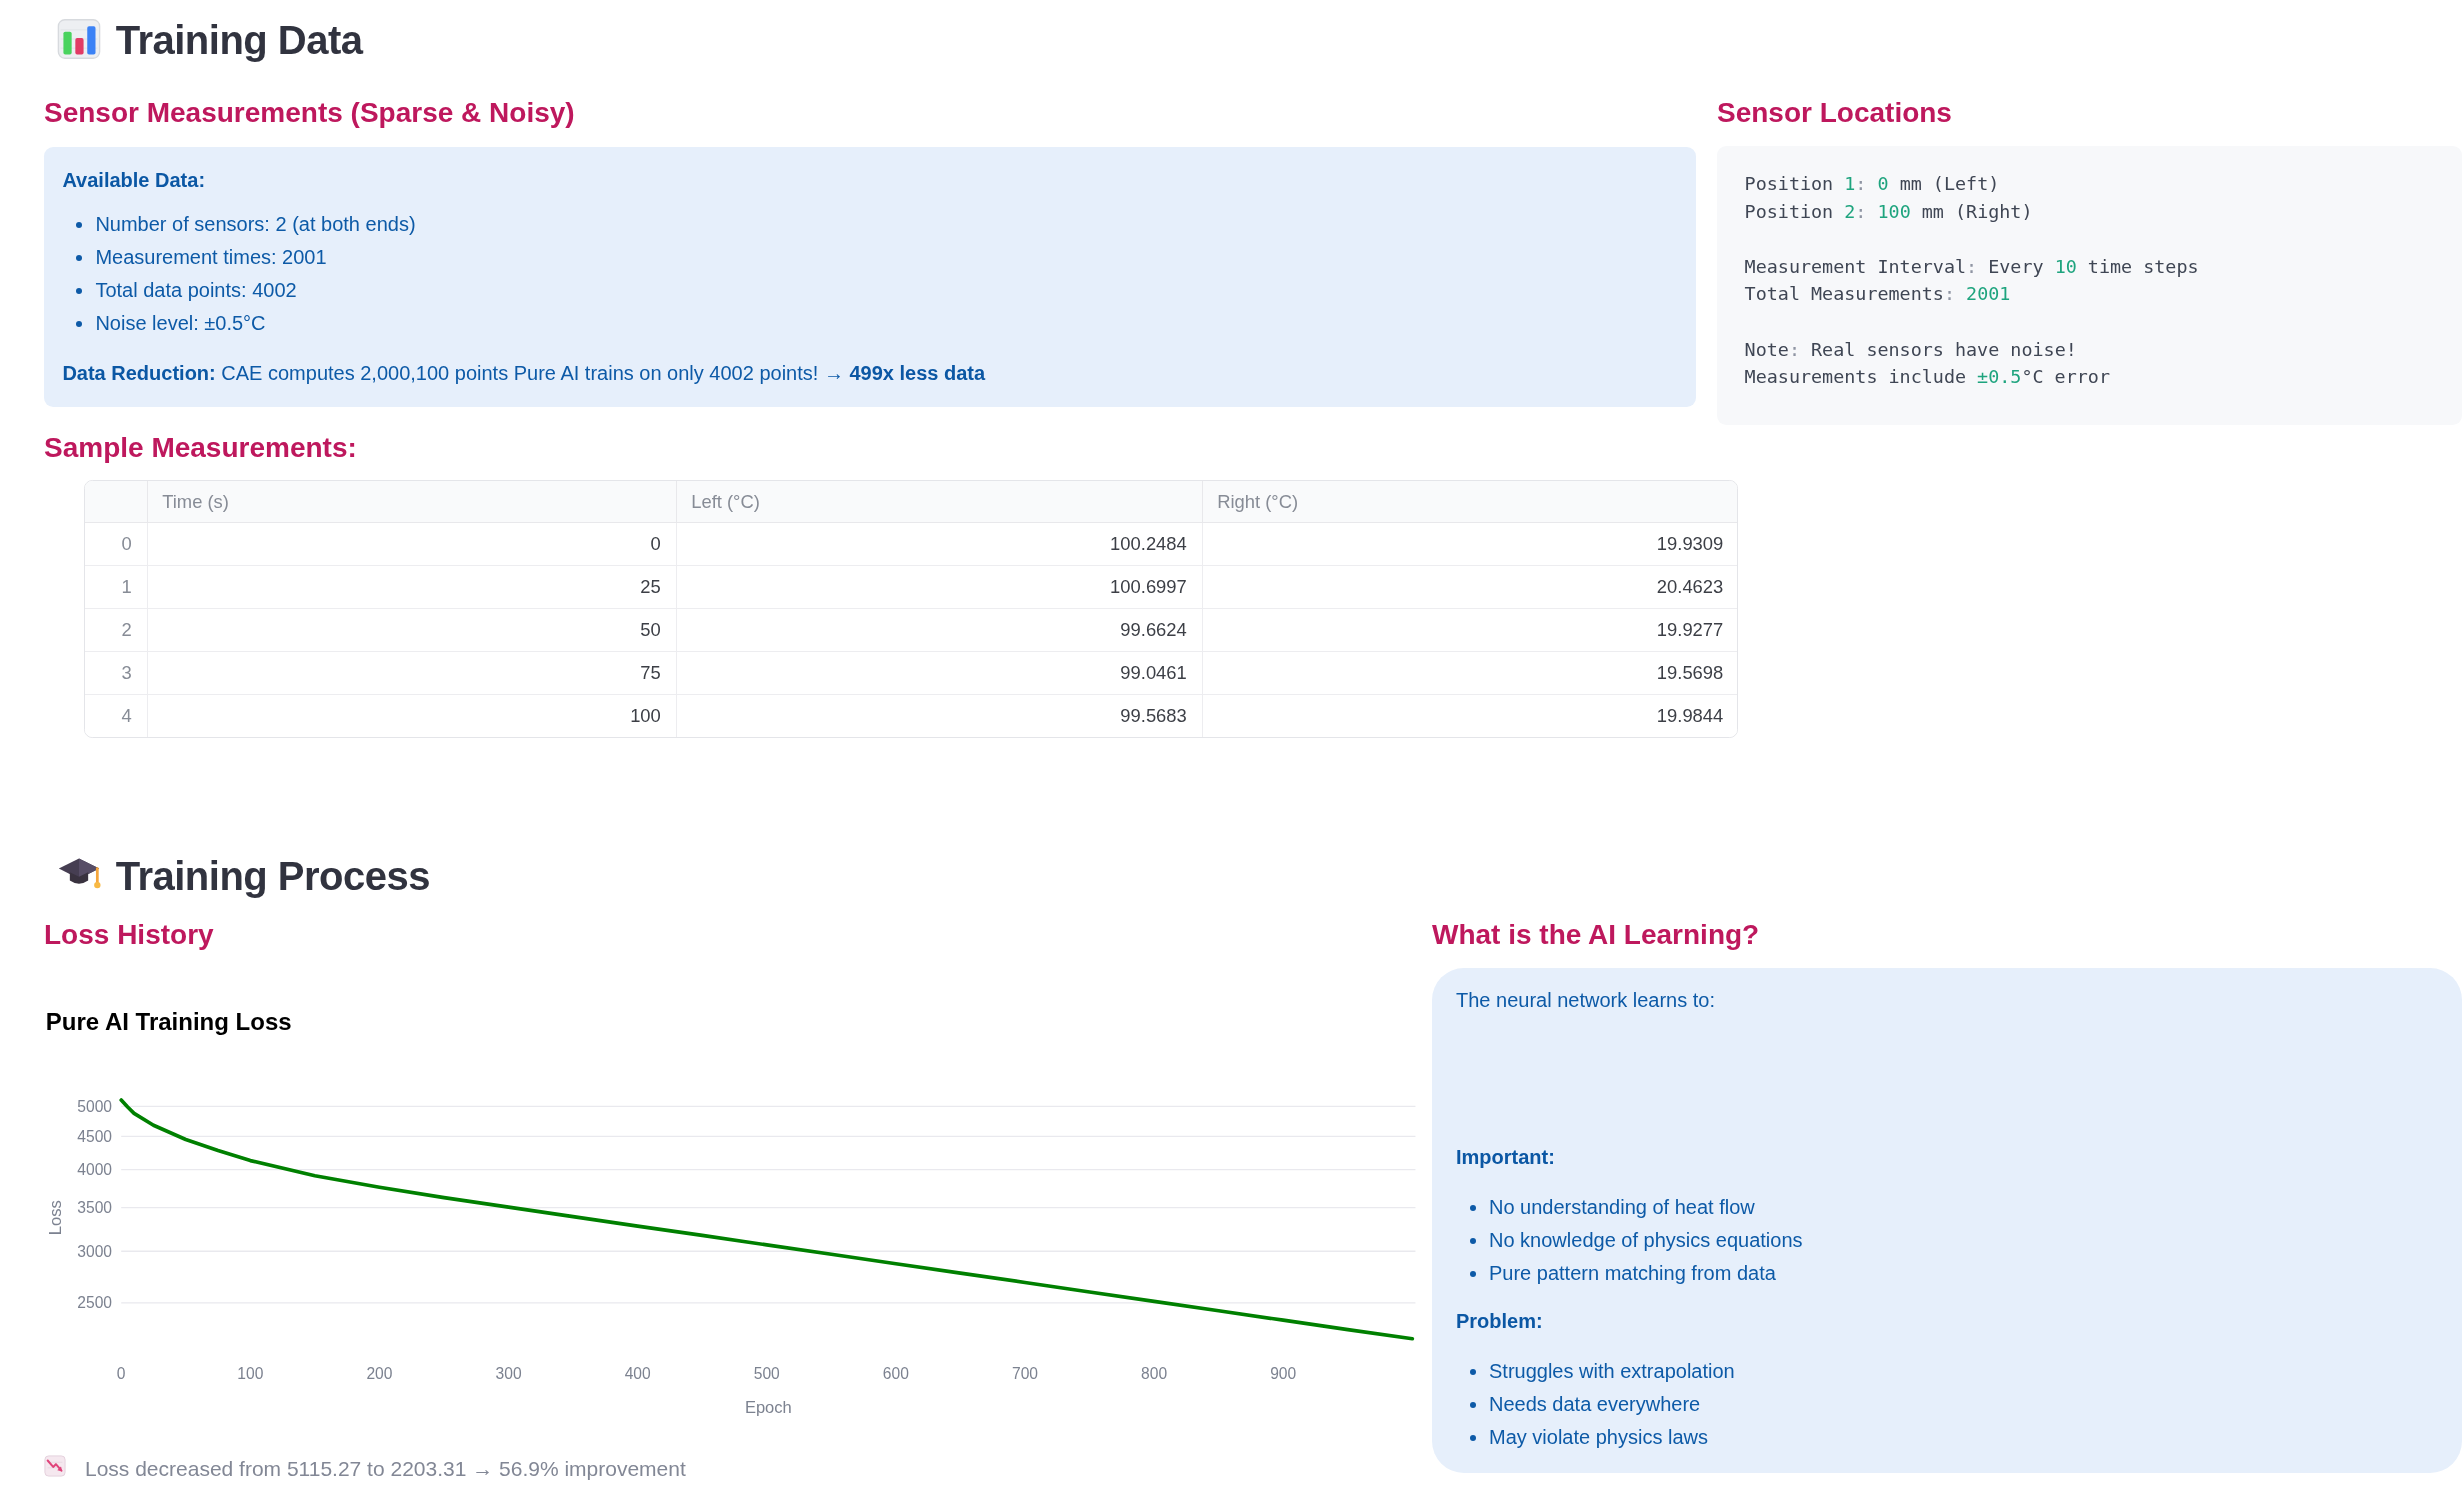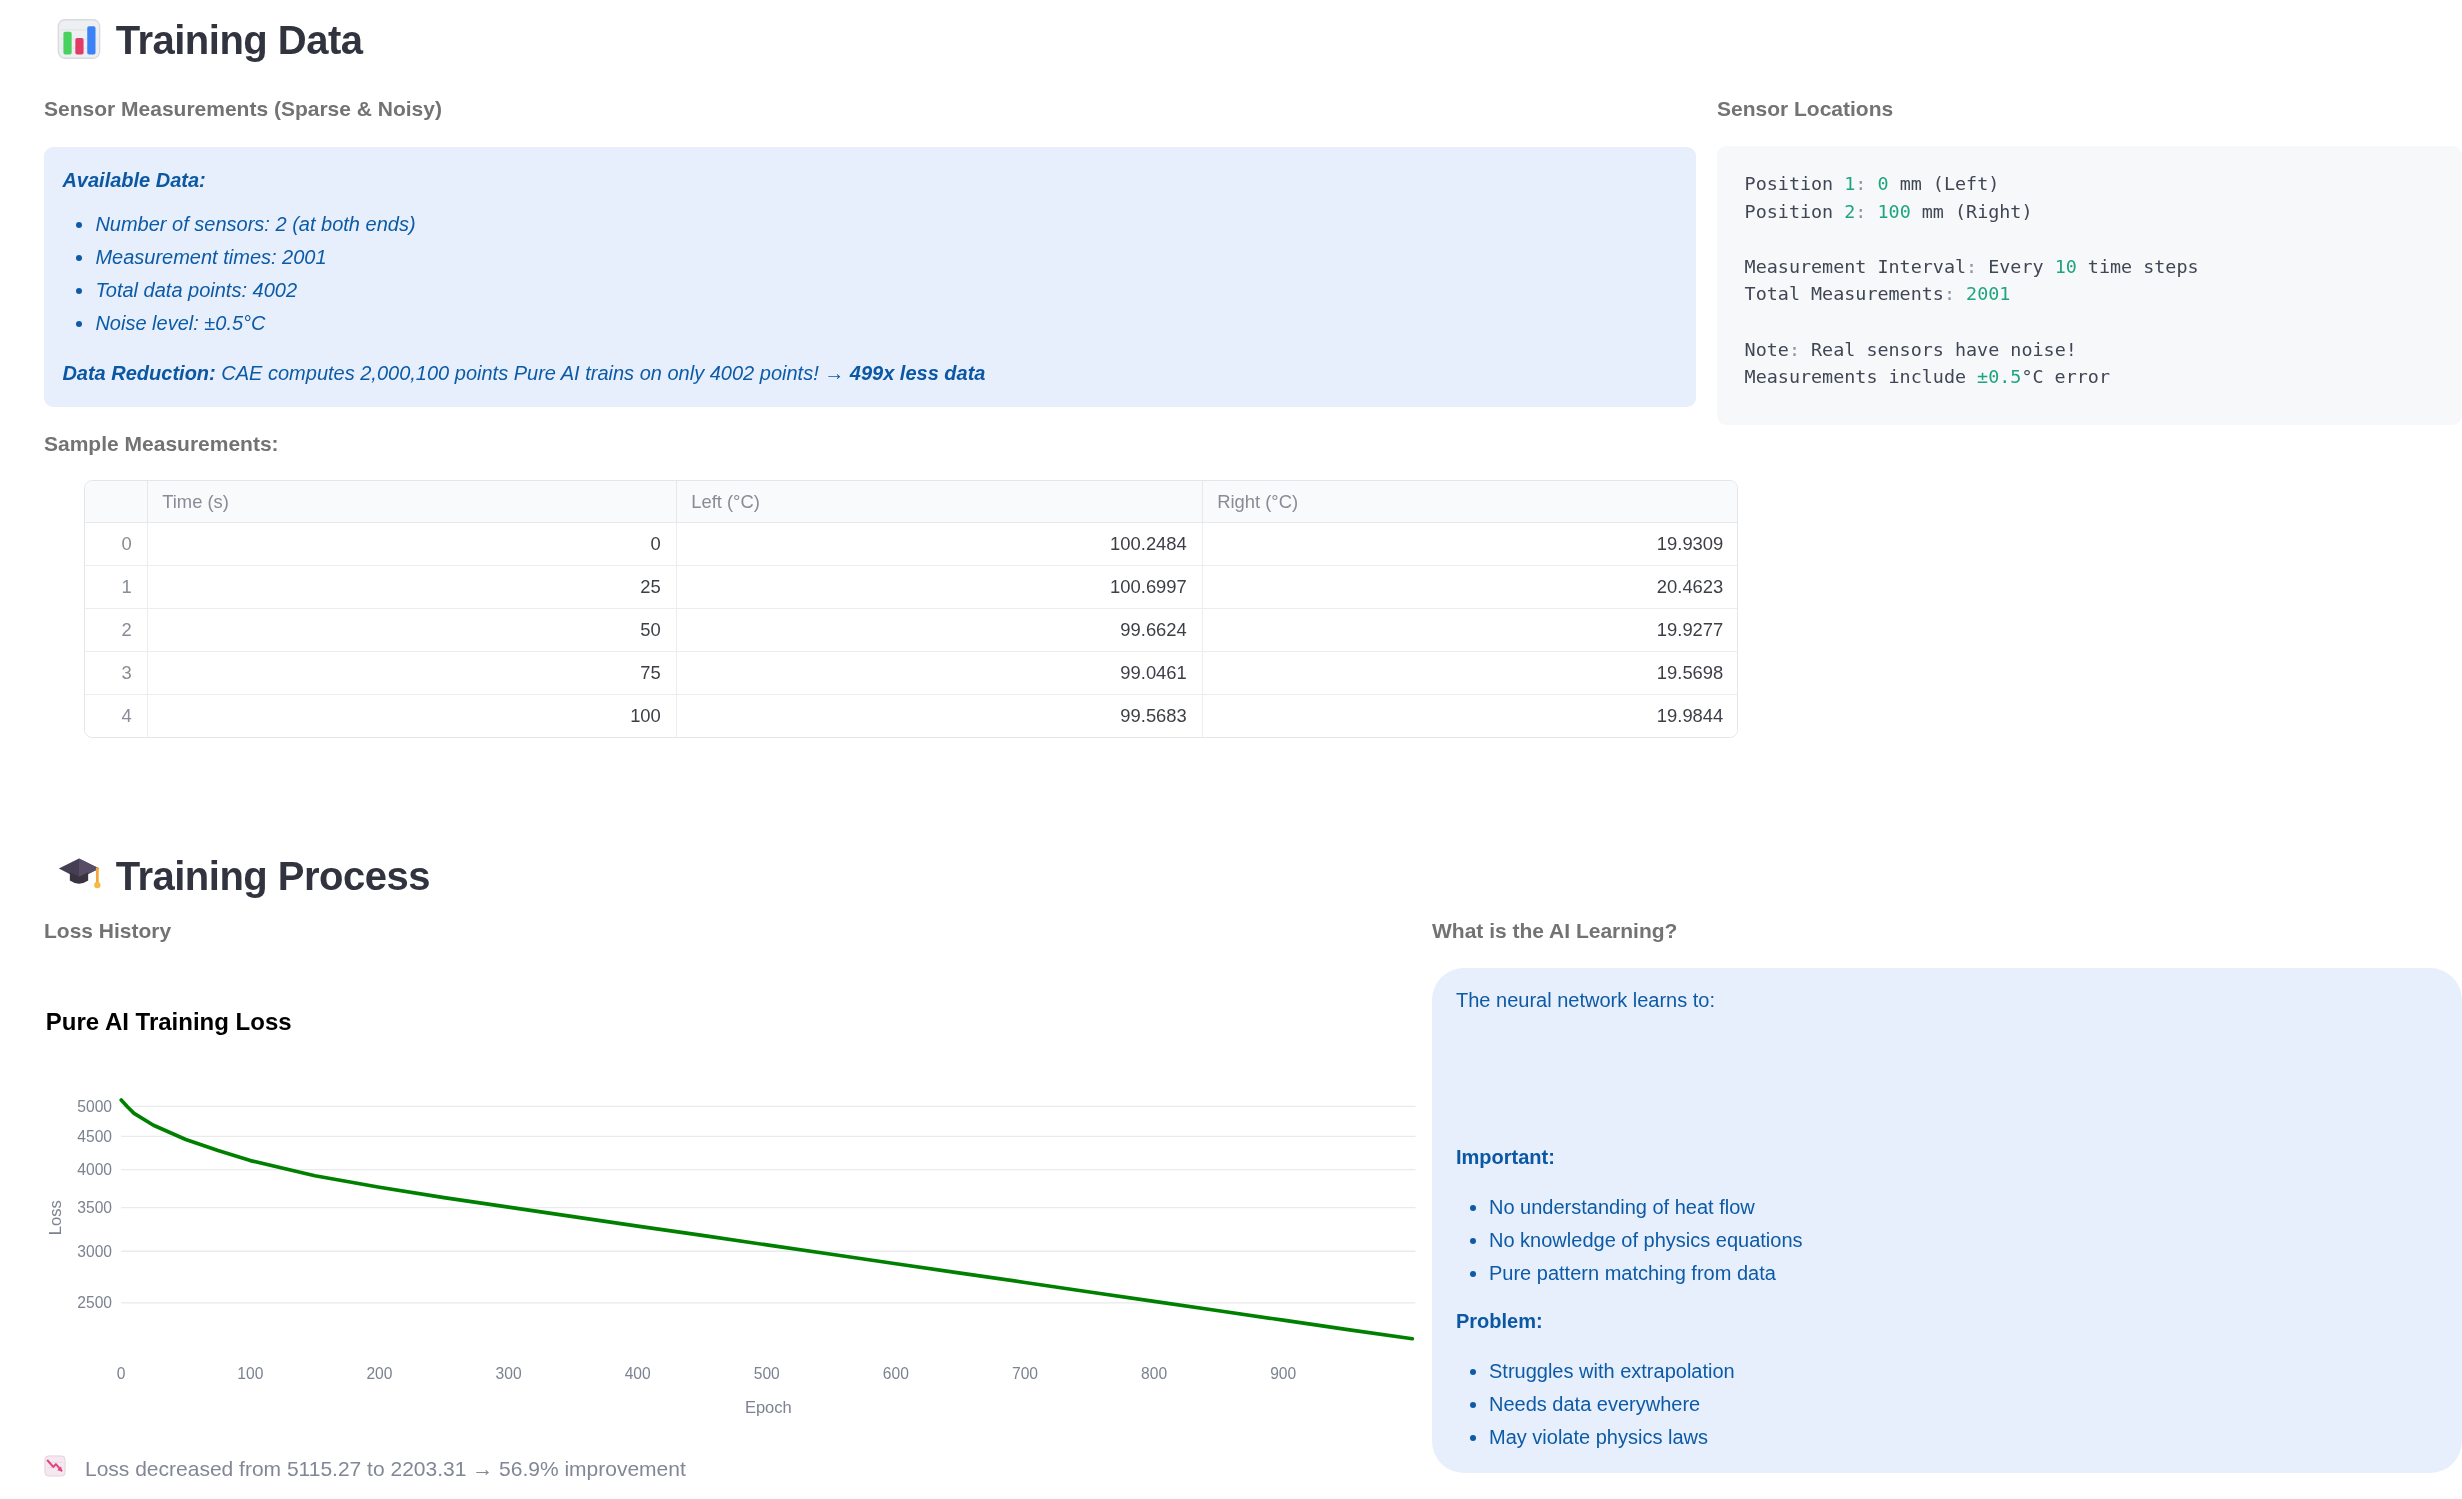--- a/index.html
+++ b/index.html
@@ -2,21 +2,21 @@
 <html style="font-size:14.7px"><head>
 <meta charset="utf-8">
 <style>
   html,body{margin:0;padding:0;background:#ffffff;}
   body{width:2462px;height:1499px;position:relative;font-family:"Liberation Sans",sans-serif;color:#31333f;overflow:hidden;}
   .abs{position:absolute;}
 
   
   .h1row{display:flex;align-items:center;gap:14.7px;}
   .h1text{font-size:40px;font-weight:700;color:#31333f;letter-spacing:-0.5px;}
-  .subhead{font-size:21px;font-weight:700;color:#737373;}
+  .subhead{font-size:28px;font-weight:700;color:#be185d;}
 
   
   .infobox{background:#e6effb;border-radius:9.2px;color:#0d5aa7;font-size:20px;}
   .infobox .b{font-weight:700;color:#0b57a4;}
   .infobox ul,.infobox ol{margin:0;padding-left:33px;}
   .infobox li{line-height:33px;}
   .infobox ol li{line-height:34px;}
 
   
   .tblwrap{border:0.9px solid #e4e5e9;border-radius:8.3px;overflow:hidden;background:#fff;}
@@ -54,21 +54,21 @@
       <rect x="7" y="16" width="9" height="25" rx="2" fill="#49d35e"></rect>
       <rect x="20" y="23" width="9" height="18" rx="2" fill="#e23b65"></rect>
       <rect x="33" y="10" width="9" height="31" rx="2" fill="#3b82f6"></rect>
     </svg>
   </span>
   <span class="h1text">Training Data</span>
 </div>
 
 <div class="abs subhead" style="left:44px;top:97px;">Sensor Measurements (Sparse &amp; Noisy)</div>
 
-<div class="abs infobox" style="left:44px;top:147px;width:1652px;height:260px;font-style:italic;">
+<div class="abs infobox" style="left:44px;top:147px;width:1652px;height:260px;">
   <div class="abs b" style="left:18.4px;top:22px;">Available Data:</div>
   <ul class="abs" id="info-bullets" style="left:18.4px;top:61px;">
       <li>Number of sensors: 2 (at both ends)</li>
       <li>Measurement times: 2001</li>
       <li>Total data points: 4002</li>
       <li>Noise level: ±0.5°C</li>
     </ul>
   <div class="abs" style="left:18.4px;top:215px;">
     <span class="b">Data Reduction:</span><span> CAE computes 2,000,100 points Pure AI trains on only 4002 points! → </span><span class="b">499x less data</span>
   </div>

